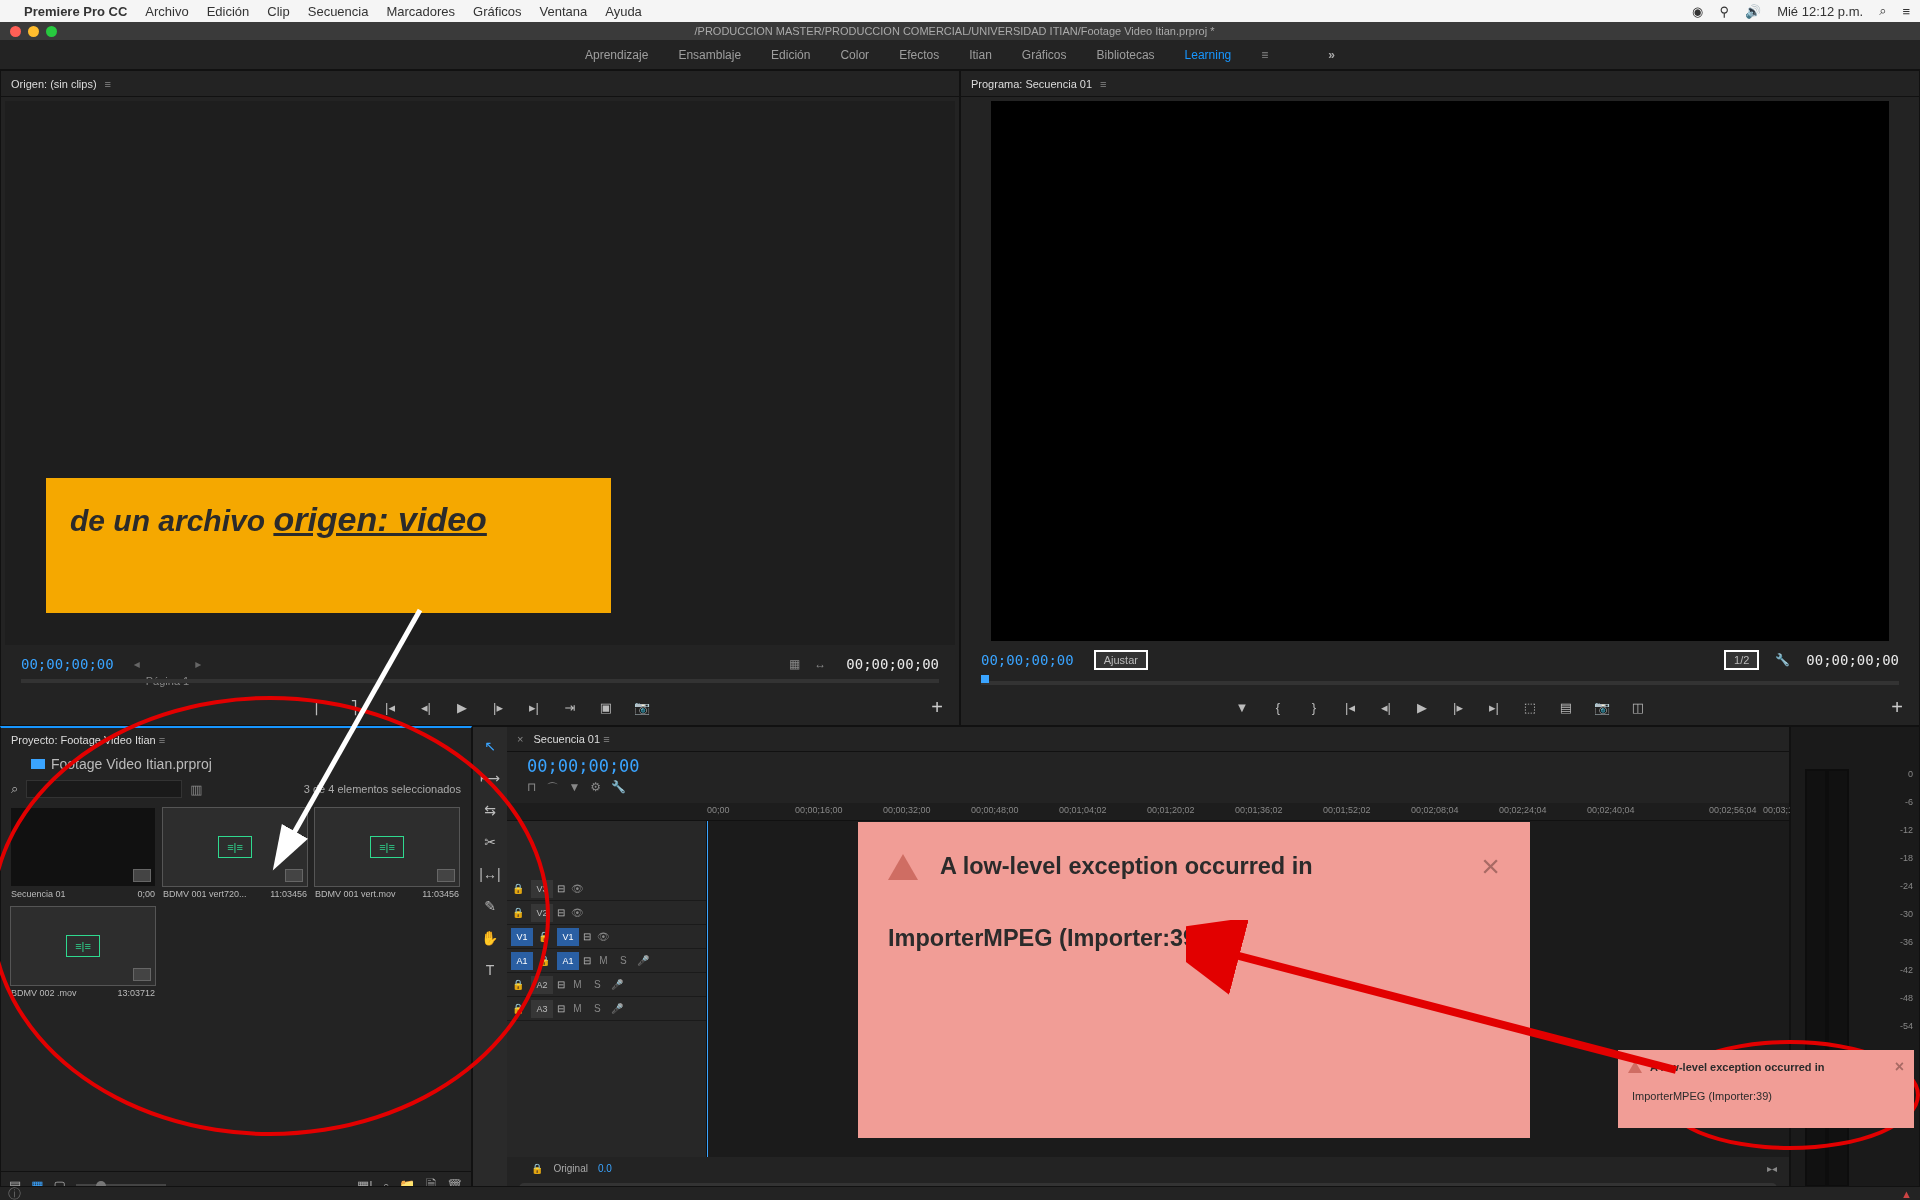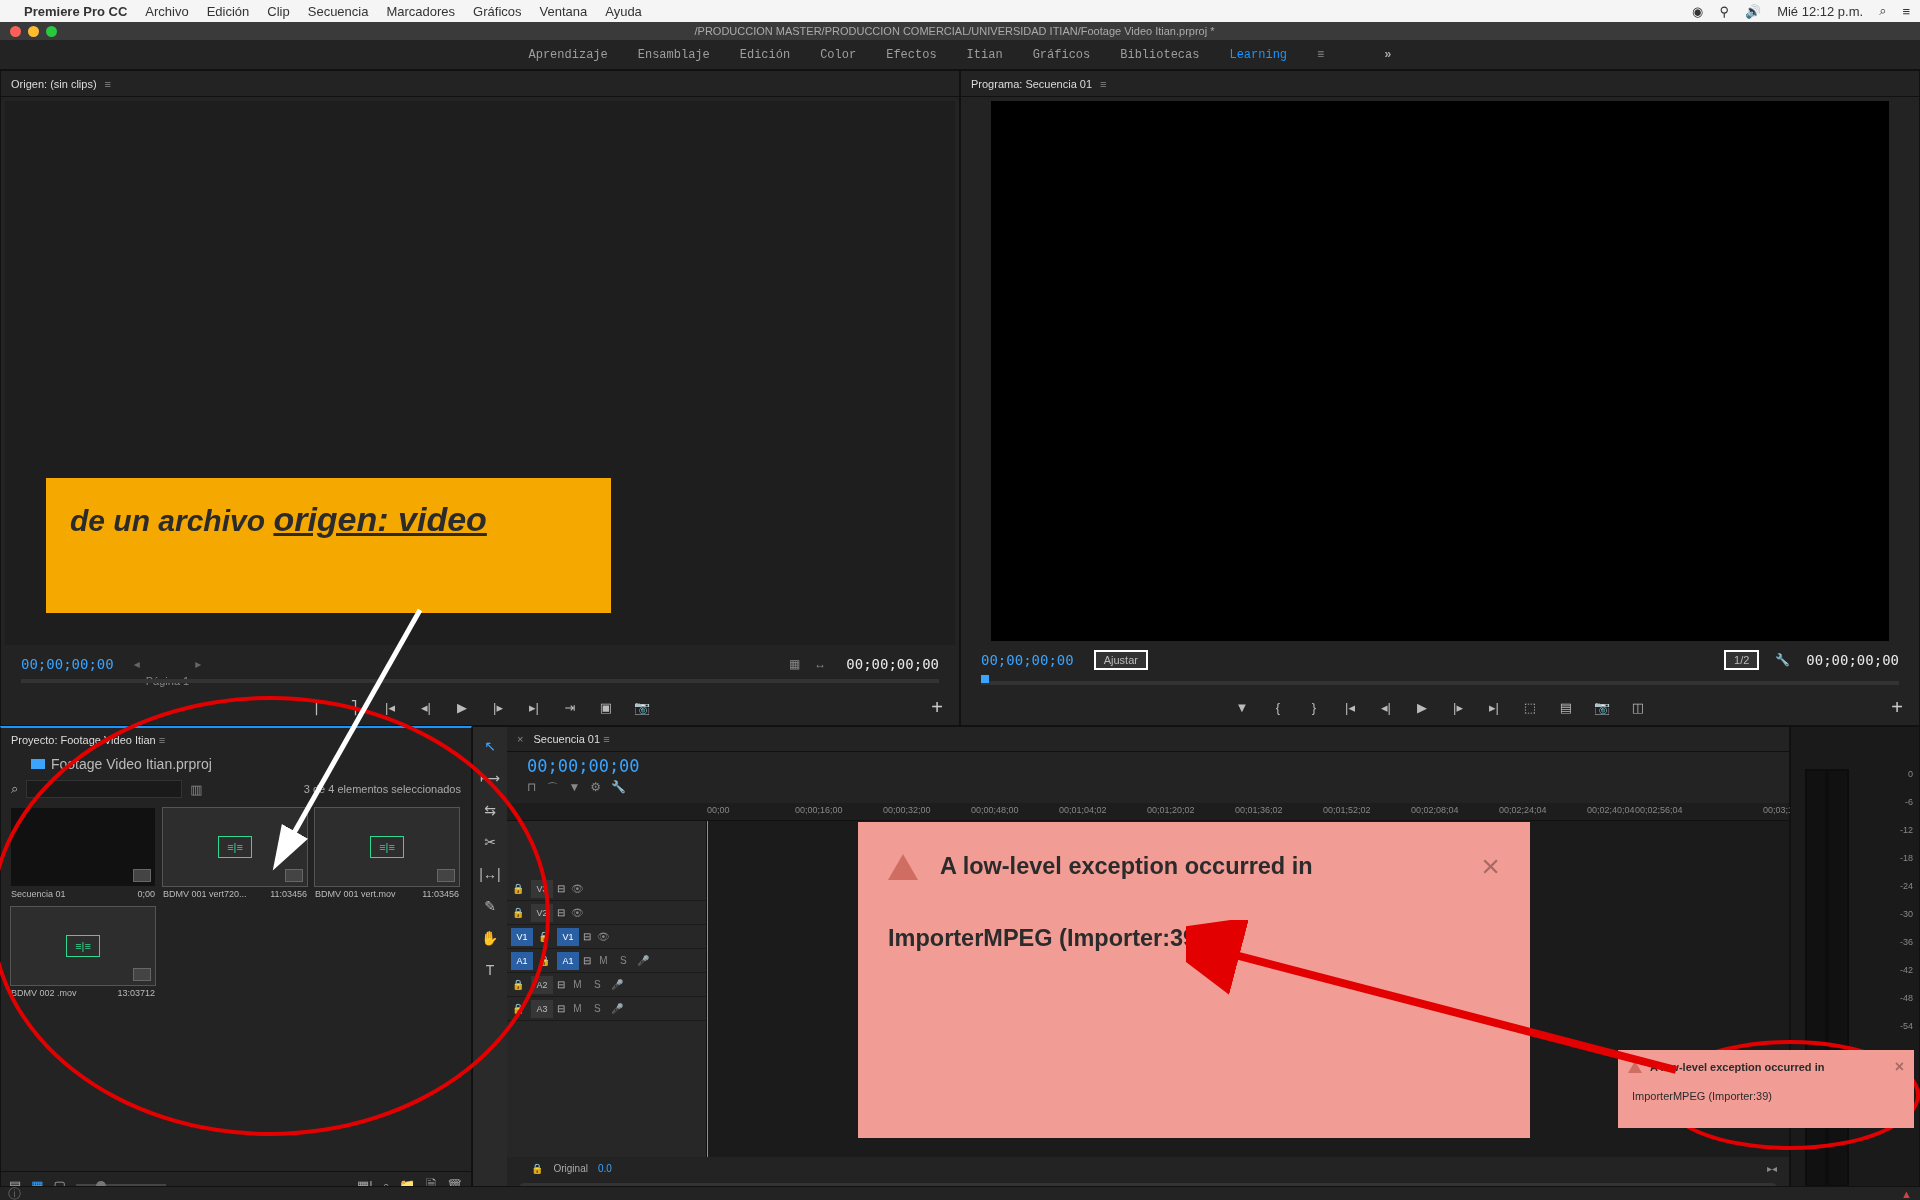--- a/index.html
+++ b/index.html
@@ -16,21 +16,21 @@
 
 .window-chrome { height: 18px; background: #3a3a3a; display: flex; align-items: center; padding-left: 10px; gap: 7px; }
 .window-chrome .dot { width: 11px; height: 11px; border-radius: 50%; }
 .window-chrome .red { background: #ff5f56; }
 .window-chrome .yellow { background: #ffbd2e; }
 .window-chrome .green { background: #27c93f; }
 .window-chrome .title { flex: 1; text-align: center; font-size: 11px; color: #aaa; padding-right: 75px; }
 
 
 .workspace-bar { height: 30px; background: #232323; display: flex; align-items: center; justify-content: center; gap: 30px; font-size: 12px; border-bottom: 1px solid #111; position: relative; }
-.workspace-bar span { color: #9e9e9e; cursor: default; font-family: Liberation Mono, monospace; }
+.workspace-bar span { color: #9e9e9e; cursor: default; }
 .workspace-bar span.active { color: #1796ff; }
 .workspace-bar .ws-overflow { color: #aaa; font-weight: bold; }
 
 
 .main-area { display: grid; grid-template-columns: 960px 960px; grid-template-rows: 656px 1fr; height: calc(1200px - 22px - 18px - 30px); }
 
 
 .panel { background: #232323; border: 1px solid #111; display: flex; flex-direction: column; }
 .panel-tab { height: 26px; display: flex; align-items: center; padding: 0 10px; font-size: 11px; color: #ccc; border-bottom: 1px solid #111; }
 .panel-tab .tab-label { color: #ddd; }
@@ -344,21 +344,21 @@
             <span style="left: 288px;">00;00;16;00</span>
             <span style="left: 376px;">00;00;32;00</span>
             <span style="left: 464px;">00;00;48;00</span>
             <span style="left: 552px;">00;01;04;02</span>
             <span style="left: 640px;">00;01;20;02</span>
             <span style="left: 728px;">00;01;36;02</span>
             <span style="left: 816px;">00;01;52;02</span>
             <span style="left: 904px;">00;02;08;04</span>
             <span style="left: 992px;">00;02;24;04</span>
             <span style="left: 1080px;">00;02;40;04</span>
-            <span style="left: 1128px;">00;02;56;04</span>
+            <span style="left: 1202px;">00;02;56;04</span>
             <span style="left: 1256px;">00;03;12;06</span>
           </div>
         <div class="tl-tracks">
           <div class="track-headers" id="track-headers">
               <div class="track-row">
                 <span class="lock">🔒</span>
                 <span class="tag ">V3</span>
                 <span>⊟</span>
                 <span class="eye">👁</span>
               </div>

